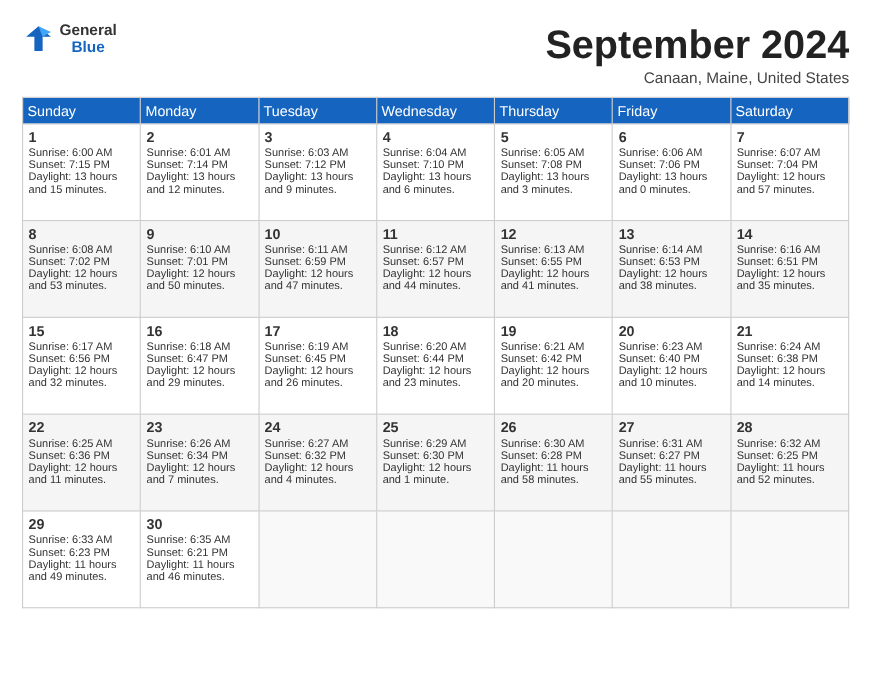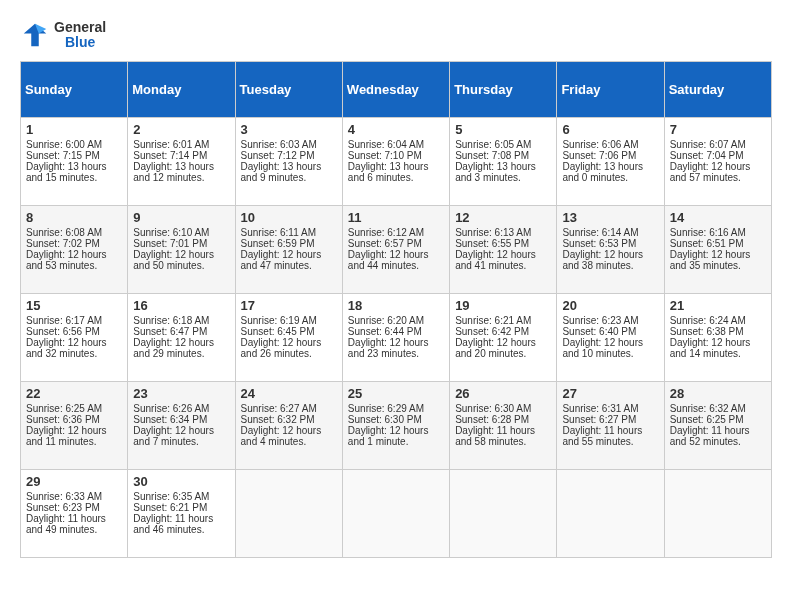--- a/index.html
+++ b/index.html
@@ -48,23 +48,23 @@
     table {
       width: 100%;
       border-collapse: collapse;
       table-layout: fixed;
     }
     thead tr {
       background-color: #1565C0;
       color: #fff;
     }
     thead th {
-      padding: 20px 4px;
+      padding: 4px 4px;
       font-size: 13px;
-      font-weight: bold;
+      font-weight: normal;
       text-align: left;
       border: 1px solid #ccc;
     }
     tbody tr {
       border: 1px solid #ccc;
     }
     tbody td {
       vertical-align: top;
       padding: 4px 5px;
       font-size: 10px;
@@ -94,20 +94,22 @@
     <svg class="logo-bird" viewBox="0 0 40 40">
       <polygon points="20,5 35,18 25,18 25,35 15,35 15,18 5,18" fill="#1565C0"></polygon>
       <polygon points="20,5 35,12 25,18" fill="#42A5F5"></polygon>
     </svg>
     <div class="logo-text">
       <span class="general">General</span>
       <span class="blue">Blue</span>
     </div>
   </div>
   <div class="title-block">
+    <div class="month-title">September 2024</div>
+    <div class="location">Canaan, Maine, United States</div>
   </div>
 </div>
 
 <table>
   <thead>
     <tr>
     <th>Sunday</th>
         <th>Monday</th>
         <th>Tuesday</th>
         <th>Wednesday</th>

